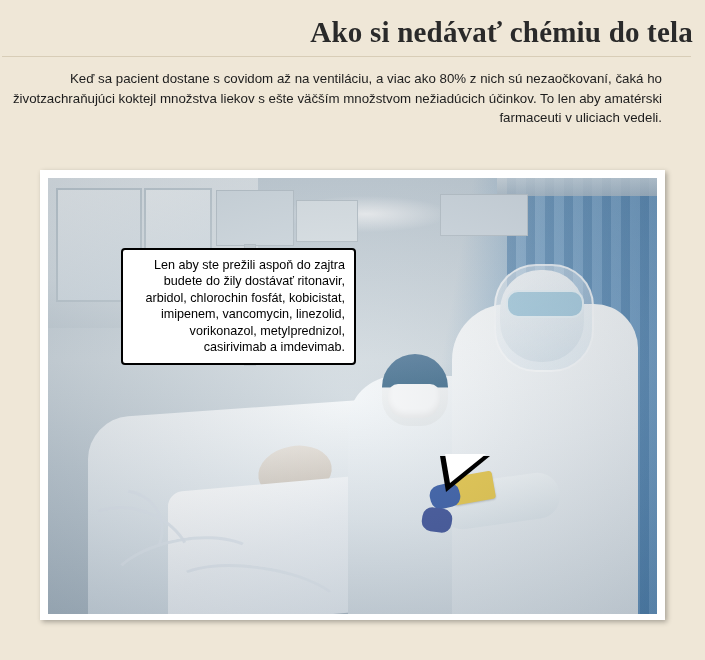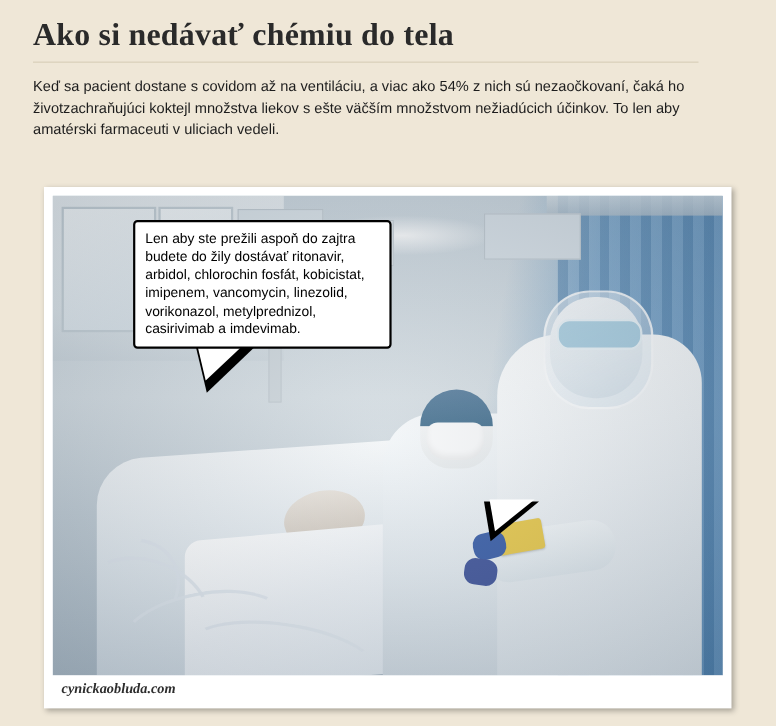--- a/index.html
+++ b/index.html
@@ -8,24 +8,25 @@
   }
   body {
     width: 705px;
     height: 660px;
     background: #efe7d7;
     font-family: "Liberation Sans", sans-serif;
     overflow: hidden;
   }
   .page {
     position: relative;
-    width: 649px;
+    width: 705px;
     height: 660px;
     box-sizing: border-box;
-    padding: 14px 12px 0 28px;
+    padding: 14px 12px 0 0;
+    text-align: right;
   }
   .article-title {
     font-family: "Liberation Serif", serif;
     font-size: 29px;
     font-weight: bold;
     color: #2a2a2a;
     letter-spacing: 0.2px;
     margin: 0 0 2px 0;
     padding: 0 0 0 2px;
     line-height: 1.25;
@@ -259,20 +260,21 @@
   .bubble {
     position: absolute;
     background: #ffffff;
     border: 2px solid #000000;
     border-radius: 4px;
     padding: 7px 9px 8px 9px;
     box-sizing: border-box;
     font-size: 12.6px;
     line-height: 16.4px;
     color: #000;
+    margin-top: 48px;
   }
   .bubble p { margin: 0; }
   .bubble-1 { left: 73px; top: 22px; width: 235px; }
   .bubble-2 { left: 385px; top: 186px; width: 206px; }
   .tail {
     position: absolute;
     width: 0; height: 0;
   }
   .tail-1 {
     left: 130px; top: 137px;
@@ -320,21 +322,21 @@
     position: relative;
   }
 </style>
 </head>
 <body>
 
 <div class="page">
 
   <h1 class="article-title">Ako si nedávať chémiu do tela</h1>
   <div class="title-rule"></div>
-  <p class="lede">Keď sa pacient dostane s covidom až na ventiláciu, a viac ako 54% z nich sú nezaočkovaní, čaká ho životzachraňujúci koktejl množstva liekov s ešte väčším množstvom nežiadúcich účinkov. To len aby amatérski farmaceuti v uliciach vedeli.</p>
+  <p class="lede">Keď sa pacient dostane s covidom až na ventiláciu, a viac ako 80% z nich sú nezaočkovaní, čaká ho životzachraňujúci koktejl množstva liekov s ešte väčším množstvom nežiadúcich účinkov. To len aby amatérski farmaceuti v uliciach vedeli.</p>
 
   <div class="figure">
     <div class="photo-wrap">
 
       <div class="photo-bg"></div>
       <div class="curtain"></div>
       <div class="curtain-rail"></div>
       <div class="wall-panel"></div>
       <div class="window-pane"></div>
       <div class="window-pane b"></div>
@@ -372,18 +374,15 @@
       <div class="tail tail-1"></div>
       <div class="tail-1-inner"></div>
       <div class="bubble bubble-1">
         <p>Len aby ste prežili aspoň do zajtra budete do žily dostávať ritonavir, arbidol, chlorochin fosfát, kobicistat, imipenem, vancomycin, linezolid, vorikonazol, metylprednizol, casirivimab a imdevimab.</p>
       </div>
 
       <div class="tail tail-2"></div>
       <div class="tail-2-inner"></div>
 
     </div>
-    <div class="figure-caption-bar">
-      <span class="watermark">cynickaobluda.com</span>
-    </div>
   </div>
 
 </div>
 
 </body></html>

